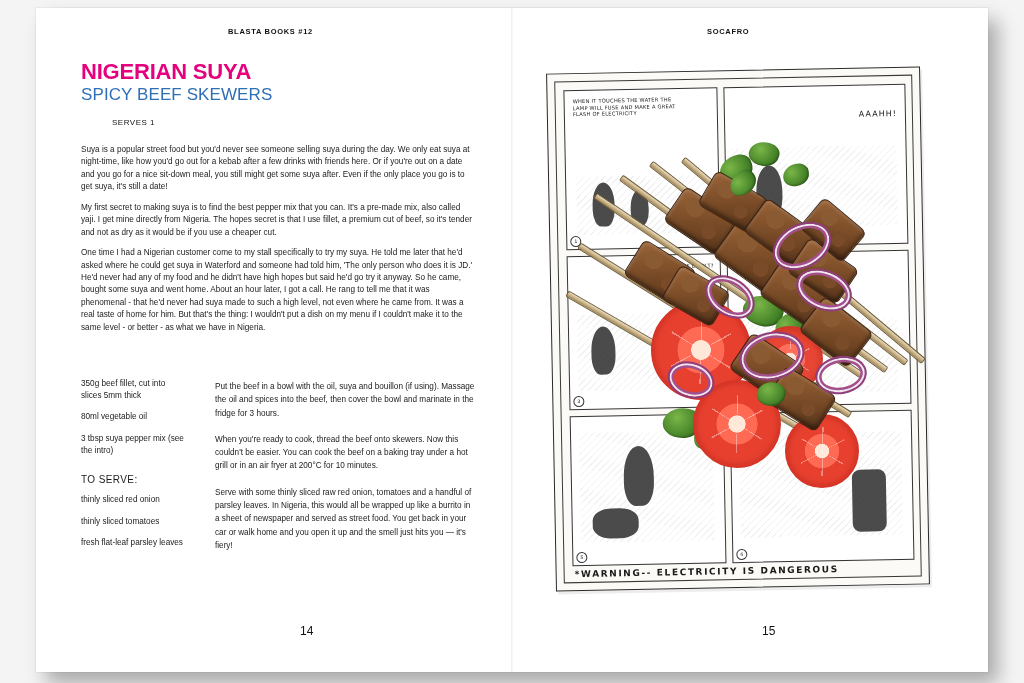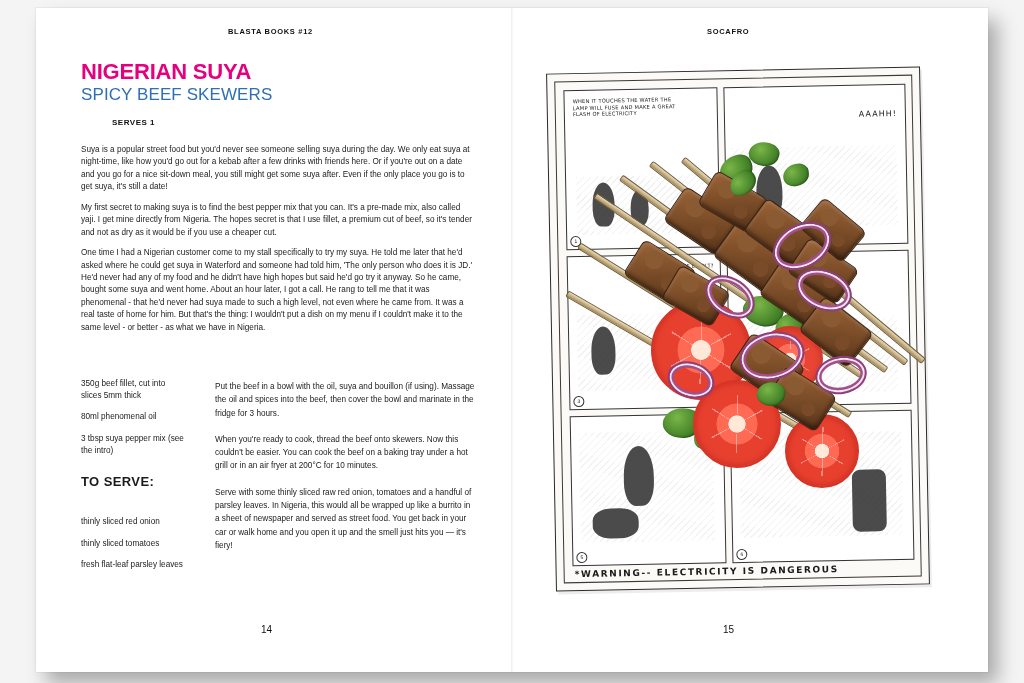--- a/index.html
+++ b/index.html
@@ -69,21 +69,21 @@
     font-size: 17px;
     font-weight: normal;
     color: #2f6fb5;
     letter-spacing: 0.1px;
     line-height: 1.1;
     margin: 3px 0 0 0;
   }
   .serves {
     margin-top: 13px;
     font-size: 8px;
-    font-weight: bold;
+    font-weight: normal;
     letter-spacing: 0.5px;
     color: #111;
     padding-left: 31px;
   }
   .intro {
     margin-top: 17px;
     width: 392px;
   }
   .intro p {
     margin: 0 0 8px 0;
@@ -107,36 +107,37 @@
   .col-method {
     width: 262px;
   }
   .ing {
     font-size: 8.2px;
     line-height: 1.42;
     margin: 0 8px 10px 0;
     color: #1b1b1b;
   }
   .to-serve-head {
-    font-size: 13px;
-    font-weight: bold;
+    font-size: 10px;
+    font-weight: normal;
     letter-spacing: 0.4px;
-    margin: 18px 0 27px 0;
+    margin: 18px 0 9px 0;
   }
   .method p {
     font-size: 8.2px;
     line-height: 1.62;
     margin: 2px 0 13px 0;
     color: #1b1b1b;
   }
 
   .folio {
     position: absolute;
-    font-size: 10px;
+    font-size: 12px;
     color: #111;
+    margin-left: 39px;
   }
   .folio.left  { left: 261px; top: 624px; }
   .folio.right { left: 723px; top: 624px; }
 
   
   .art-wrap {
     position: absolute;
     left: 543px;
     top: 64px;
     width: 394px;
@@ -282,21 +283,21 @@
     <div class="intro">
       <p>Suya is a popular street food but you'd never see someone selling suya during the day. We only eat suya at night-time, like how you'd go out for a kebab after a few drinks with friends here. Or if you're out on a date and you go for a nice sit-down meal, you still might get some suya after. Even if the only place you go is to get suya, it's still a date!</p>
       <p>My first secret to making suya is to find the best pepper mix that you can. It's a pre-made mix, also called yaji. I get mine directly from Nigeria. The hopes secret is that I use fillet, a premium cut of beef, so it's tender and not as dry as it would be if you use a cheaper cut.</p>
       <p>One time I had a Nigerian customer come to my stall specifically to try my suya. He told me later that he'd asked where he could get suya in Waterford and someone had told him, 'The only person who does it is JD.' He'd never had any of my food and he didn't have high hopes but said he'd go try it anyway. So he came, bought some suya and went home. About an hour later, I got a call. He rang to tell me that it was phenomenal - that he'd never had suya made to such a high level, not even where he came from. It was a real taste of home for him. But that's the thing: I wouldn't put a dish on my menu if I couldn't make it to the same level - or better - as what we have in Nigeria.</p>
     </div>
   </div>
 
   <div class="recipe-cols">
     <div class="col-ingredients">
       <p class="ing">350g beef fillet, cut into slices 5mm thick</p>
-      <p class="ing">80ml phenomenal oil</p>
+      <p class="ing">80ml vegetable oil</p>
       <p class="ing">3 tbsp suya pepper mix (see the intro)</p>
       <div class="to-serve-head">TO SERVE:</div>
       <p class="ing">thinly sliced red onion</p>
       <p class="ing">thinly sliced tomatoes</p>
       <p class="ing">fresh flat-leaf parsley leaves</p>
     </div>
     <div class="col-method method">
       <p>Put the beef in a bowl with the oil, suya and bouillon (if using). Massage the oil and spices into the beef, then cover the bowl and marinate in the fridge for 3 hours.</p>
       <p>When you're ready to cook, thread the beef onto skewers. Now this couldn't be easier. You can cook the beef on a baking tray under a hot grill or in an air fryer at 200°C for 10 minutes.</p>
       <p>Serve with some thinly sliced raw red onion, tomatoes and a handful of parsley leaves. In Nigeria, this would all be wrapped up like a burrito in a sheet of newspaper and served as street food. You get back in your car or walk home and you open it up and the smell just hits you —  it's fiery!</p>

